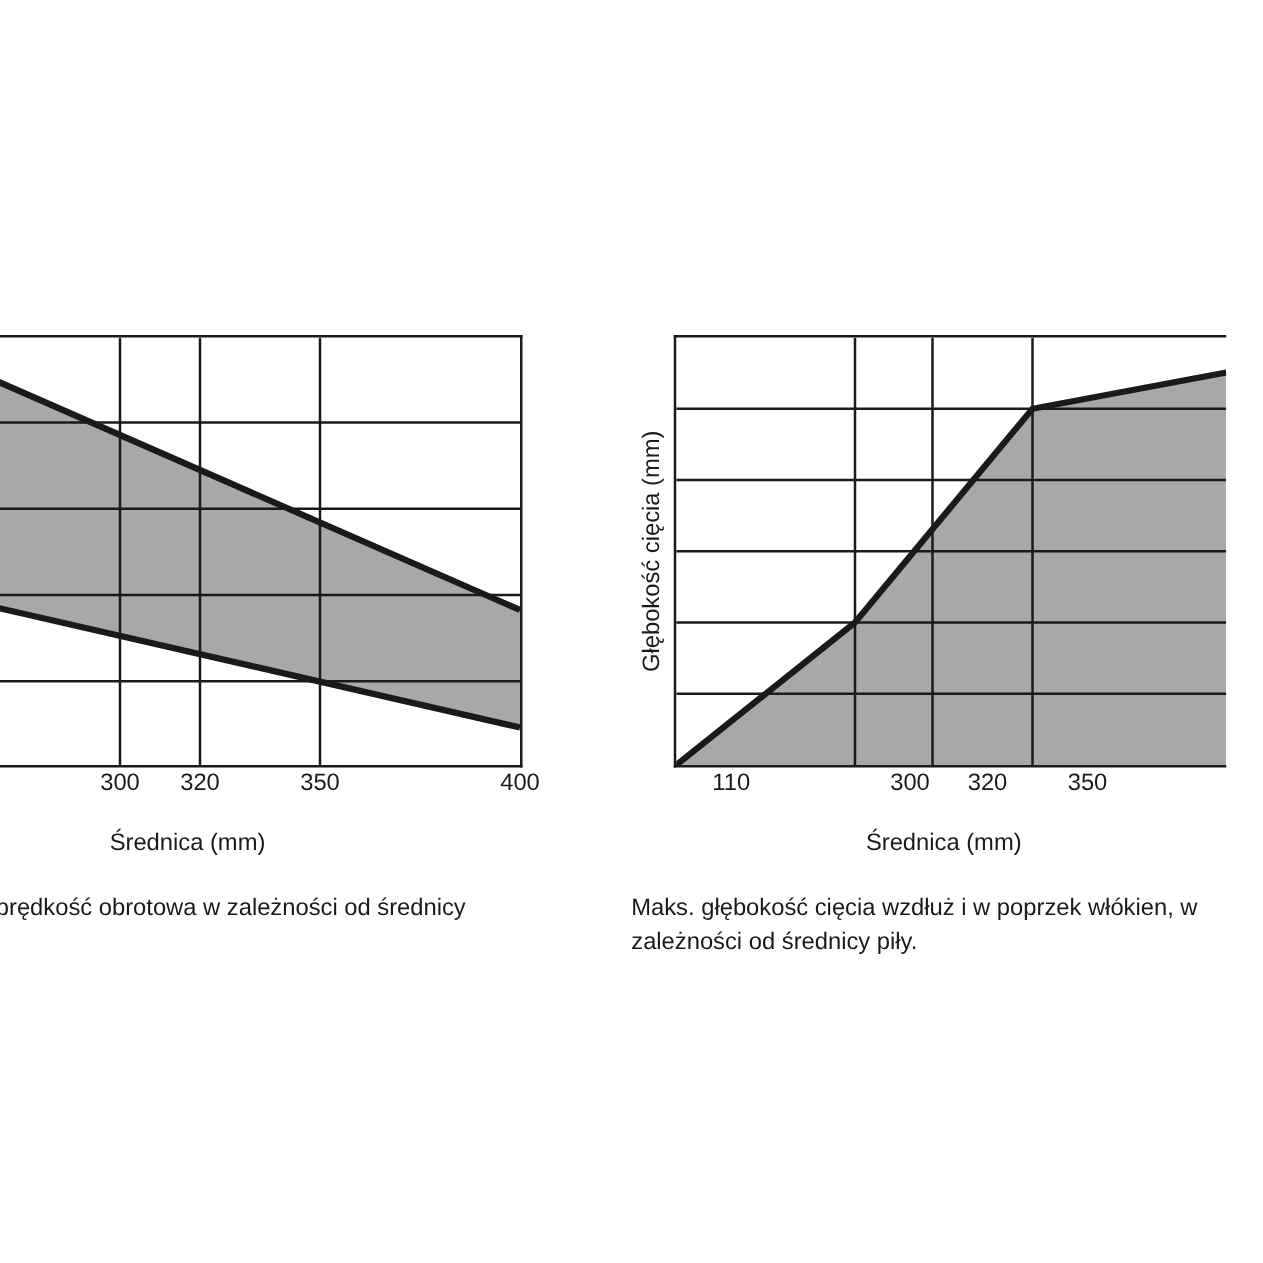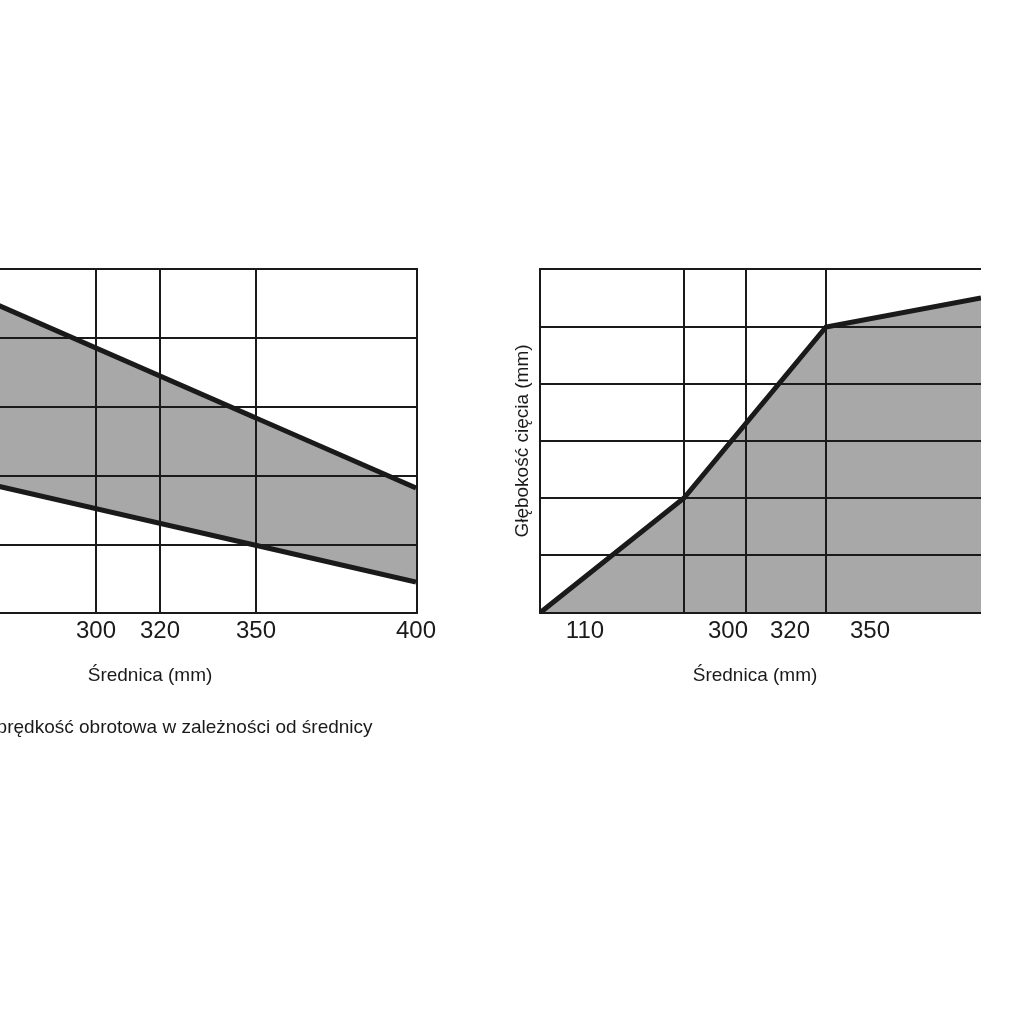--- a/index.html
+++ b/index.html
@@ -94,21 +94,21 @@
   }
 
   .xtick-row {
     position: relative;
     height: 30px;
   }
   .xtick {
     position: absolute;
     top: 2px;
     transform: translateX(-50%);
-    font-size: 24px;
+    font-size: 19px;
     color: #1a1a1a;
     white-space: nowrap;
   }
 
   .xlabel {
     text-align: center;
     font-size: 19px;
     margin-top: 20px;
     color: #1a1a1a;
   }
@@ -197,13 +197,14 @@
     <div class="xtick-row" style="width:444px">
       <span class="xtick" style="left:0px">110</span>
       <span class="xtick" style="left:143px">300</span>
       <span class="xtick" style="left:205px">320</span>
       <span class="xtick" style="left:285px">350</span>
     </div>
   </div>
 
   <div class="xlabel" style="width:500px">Średnica (mm)</div>
 
+  <div class="caption" id="cap-right" style="width:470px">Maks. głębokość cięcia wzdłuż i w poprzek włókien, w zależności od średnicy piły.</div>
 </div>
 
 </body></html>

